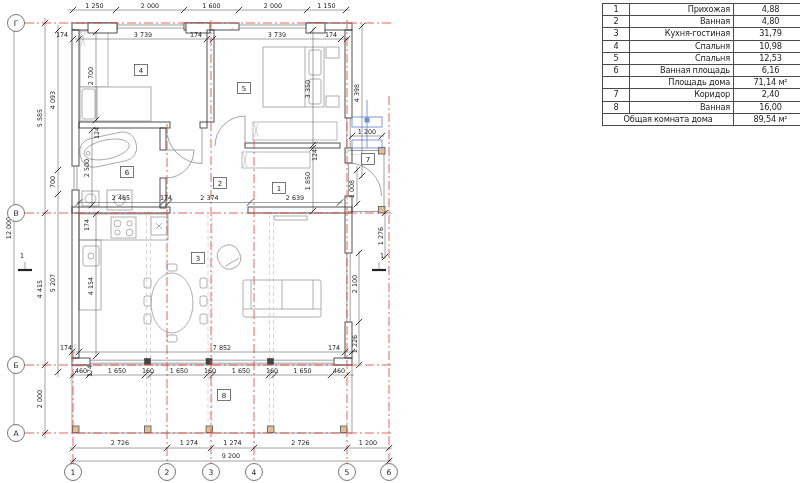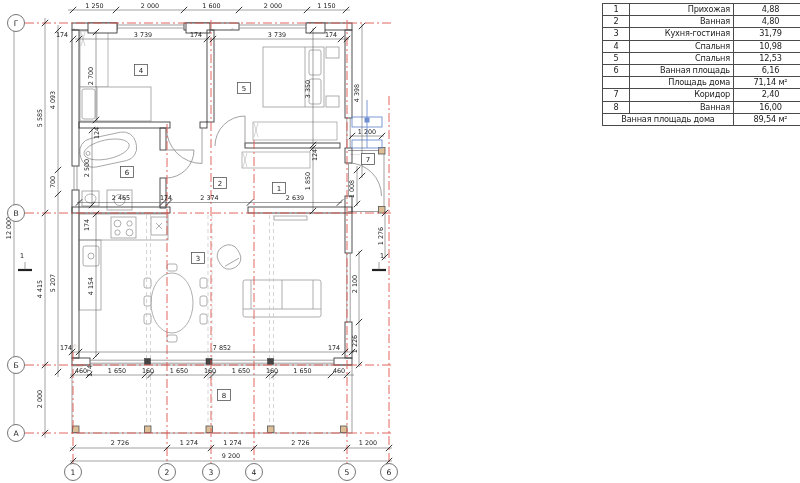--- a/index.html
+++ b/index.html
@@ -486,20 +486,20 @@
         <td class="c1">7</td>
         <td class="c2">Коридор</td>
         <td class="c3">2,40</td>
       </tr>
       <tr>
         <td class="c1">8</td>
         <td class="c2">Ванная</td>
         <td class="c3">16,00</td>
       </tr>
       <tr>
-        <td class="tot" colspan="2">Ванная площадь дома</td>
+        <td class="tot" colspan="2">Общая комната дома</td>
         <td class="c3">89,54 м²</td>
       </tr>
     </tbody>
   </table>
 </div>
 
 </div>
 
 </body></html>

